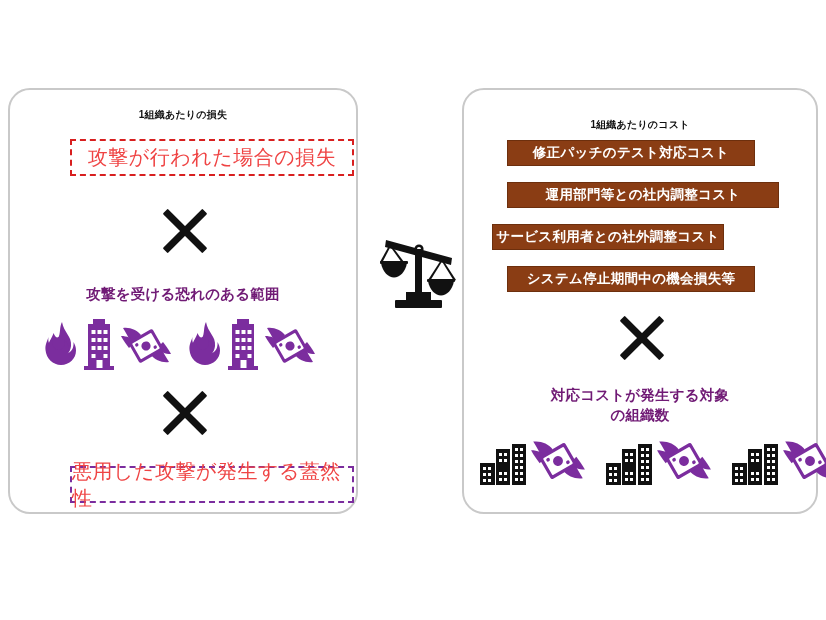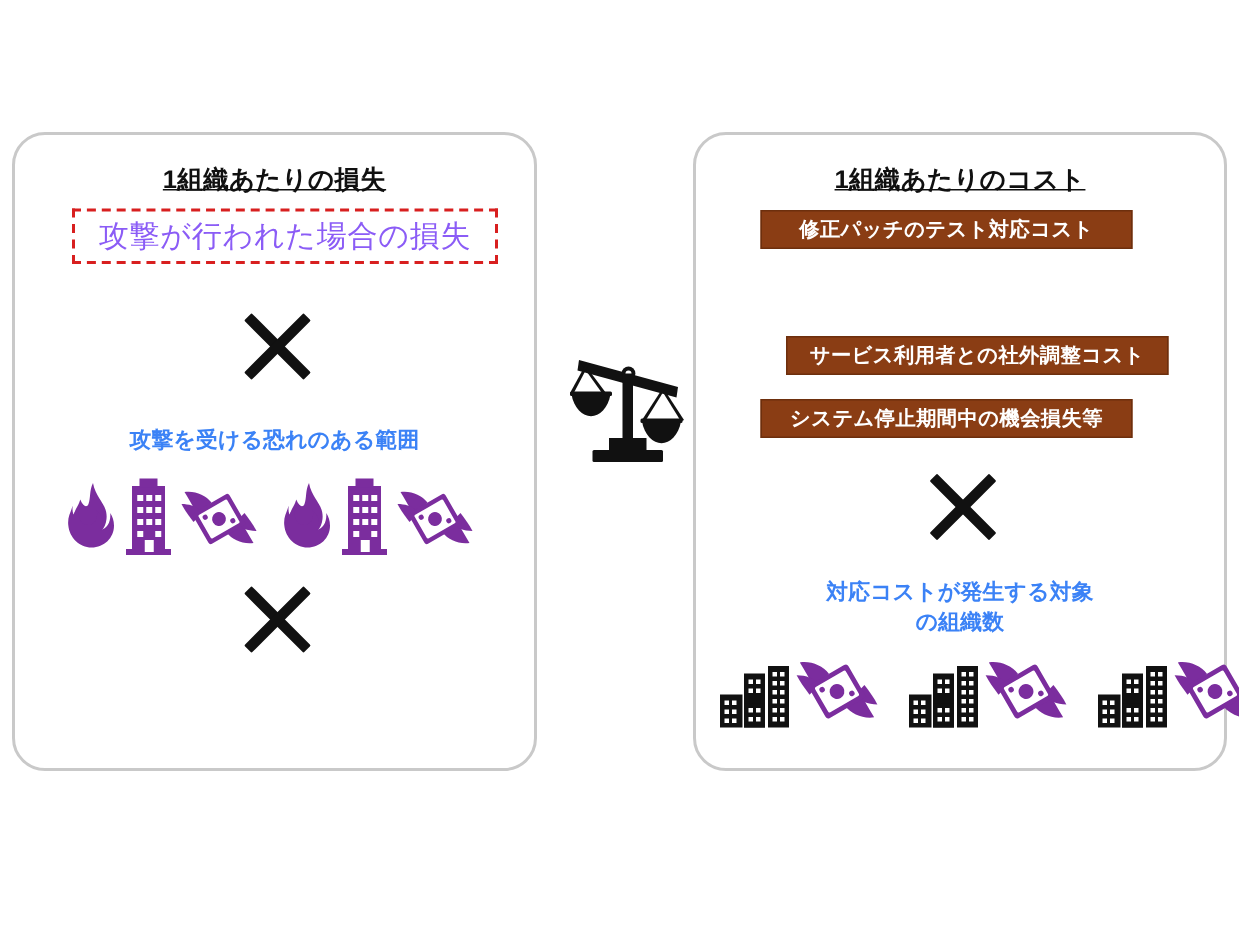--- a/index.html
+++ b/index.html
@@ -41,56 +41,56 @@
     top: 88px;
     width: 356px;
     height: 426px;
   }
 
   .panel-title {
     position: absolute;
     left: 0;
     width: 100%;
     text-align: center;
-    font-size: 17px;
+    font-size: 10px;
     font-weight: bold;
     color: #101010;
     letter-spacing: 0.2px;
-    text-decoration: underline;
   }
 
   
   .dashed-box {
     position: absolute;
     box-sizing: border-box;
     background: #ffffff;
     display: flex;
     align-items: center;
     justify-content: center;
     font-size: 20px;
     font-weight: 500;
-    color: #8b5cf6;
+    color: #ef4444;
     letter-spacing: 0.5px;
+    margin-left: 22px;
   }
   .dashed-red {
     border: 2px dashed #d81f1f;
   }
   .dashed-purple {
     border: 2px dashed #7B2D9E;
   }
 
   
   .caption {
     position: absolute;
     left: 0;
     width: 100%;
     text-align: center;
     font-size: 14.5px;
     font-weight: bold;
-    color: #3b82f6;
+    color: #701a75;
     line-height: 20px;
     letter-spacing: 0.2px;
   }
 
   
   .times {
     position: absolute;
     width: 52px;
     height: 52px;
   }
@@ -258,20 +258,21 @@
           </g>
         </svg>
       </span>
     </div>
 
     <div class="times" style="left: 149px; top: 297px;">
       <span class="a"></span>
       <span class="b"></span>
     </div>
 
+    <div class="dashed-box dashed-purple" style="left: 38px; top: 376px; width: 284px; height: 37px;">悪用した攻撃が発生する蓋然性</div>
   </div>
 
   <div id="scale-icon">
     <svg width="82" height="92" viewBox="0 0 82 92">
       <g fill="#111111">
 
         <polygon points="8,18 74,36 73,43 7,25"></polygon>
 
         <circle cx="41" cy="27" r="4.6" fill="#111111"></circle>
         <circle cx="41" cy="27" r="2.0" fill="#ffffff"></circle>
@@ -291,26 +292,27 @@
         <polygon points="69,38 71,38 58,59 56,58" transform="translate(-6,0)"></polygon>
 
         <path d="M50 59 H76 C74.5 68 68.5 73.5 63 73.5 C57.5 73.5 51.5 68 50 59 Z"></path>
         <rect x="49" y="57" width="28" height="3" rx="1"></rect>
       </g>
     </svg>
   </div>
 
   <div class="panel" id="panel-cost">
 
-    <div class="panel-title" style="top: 18px;">1組織あたりのコスト</div>
+    <div class="panel-title" style="top: 28px;">1組織あたりのコスト</div>
 
     <div class="cost-bar" style="left: 43px; top: 50px; width: 248px; height: 26px;">修正パッチのテスト対応コスト</div>
 
-
-    <div class="cost-bar" style="left: 60px; top: 134px; width: 255px; height: 26px;">サービス利用者との社外調整コスト</div>
+    <div class="cost-bar" style="left: 43px; top: 92px; width: 272px; height: 26px;">運用部門等との社内調整コスト</div>
+
+    <div class="cost-bar" style="left: 28px; top: 134px; width: 232px; height: 26px;">サービス利用者との社外調整コスト</div>
 
     <div class="cost-bar" style="left: 43px; top: 176px; width: 248px; height: 26px;">システム停止期間中の機会損失等</div>
 
     <div class="times" style="left: 152px; top: 222px;">
       <span class="a"></span>
       <span class="b"></span>
     </div>
 
     <div class="caption" style="top: 295px;">
       <div>対応コストが発生する対象</div>

